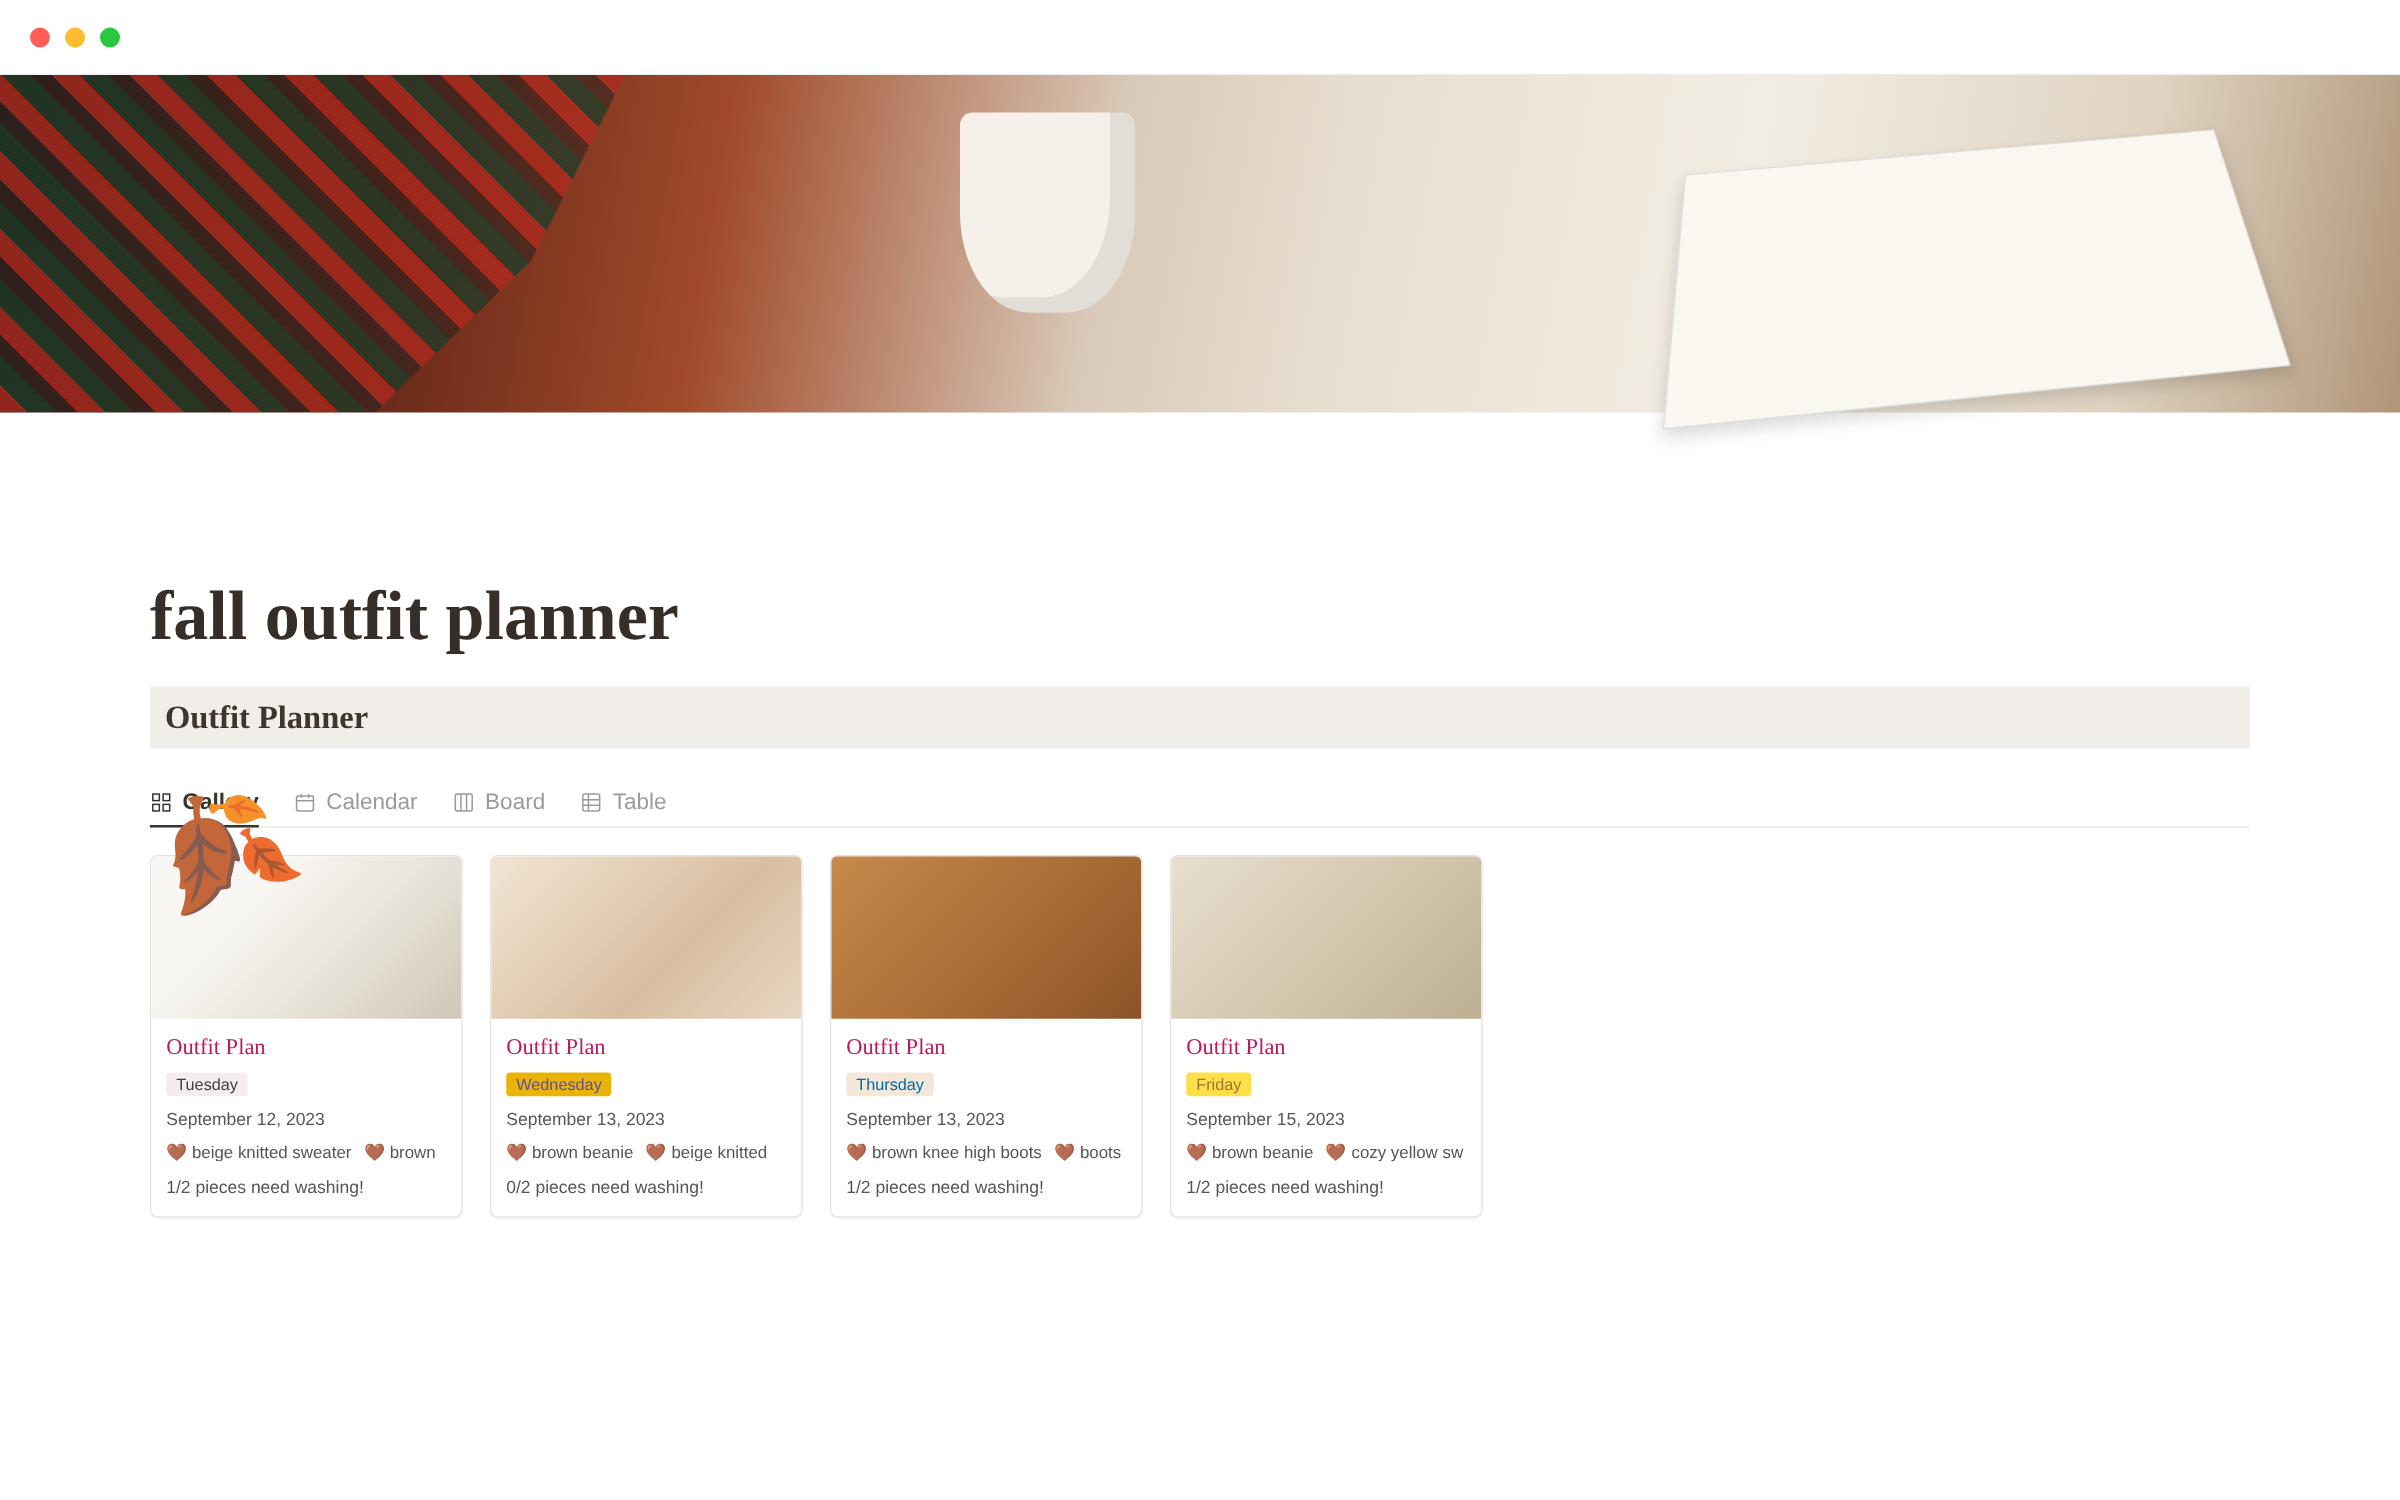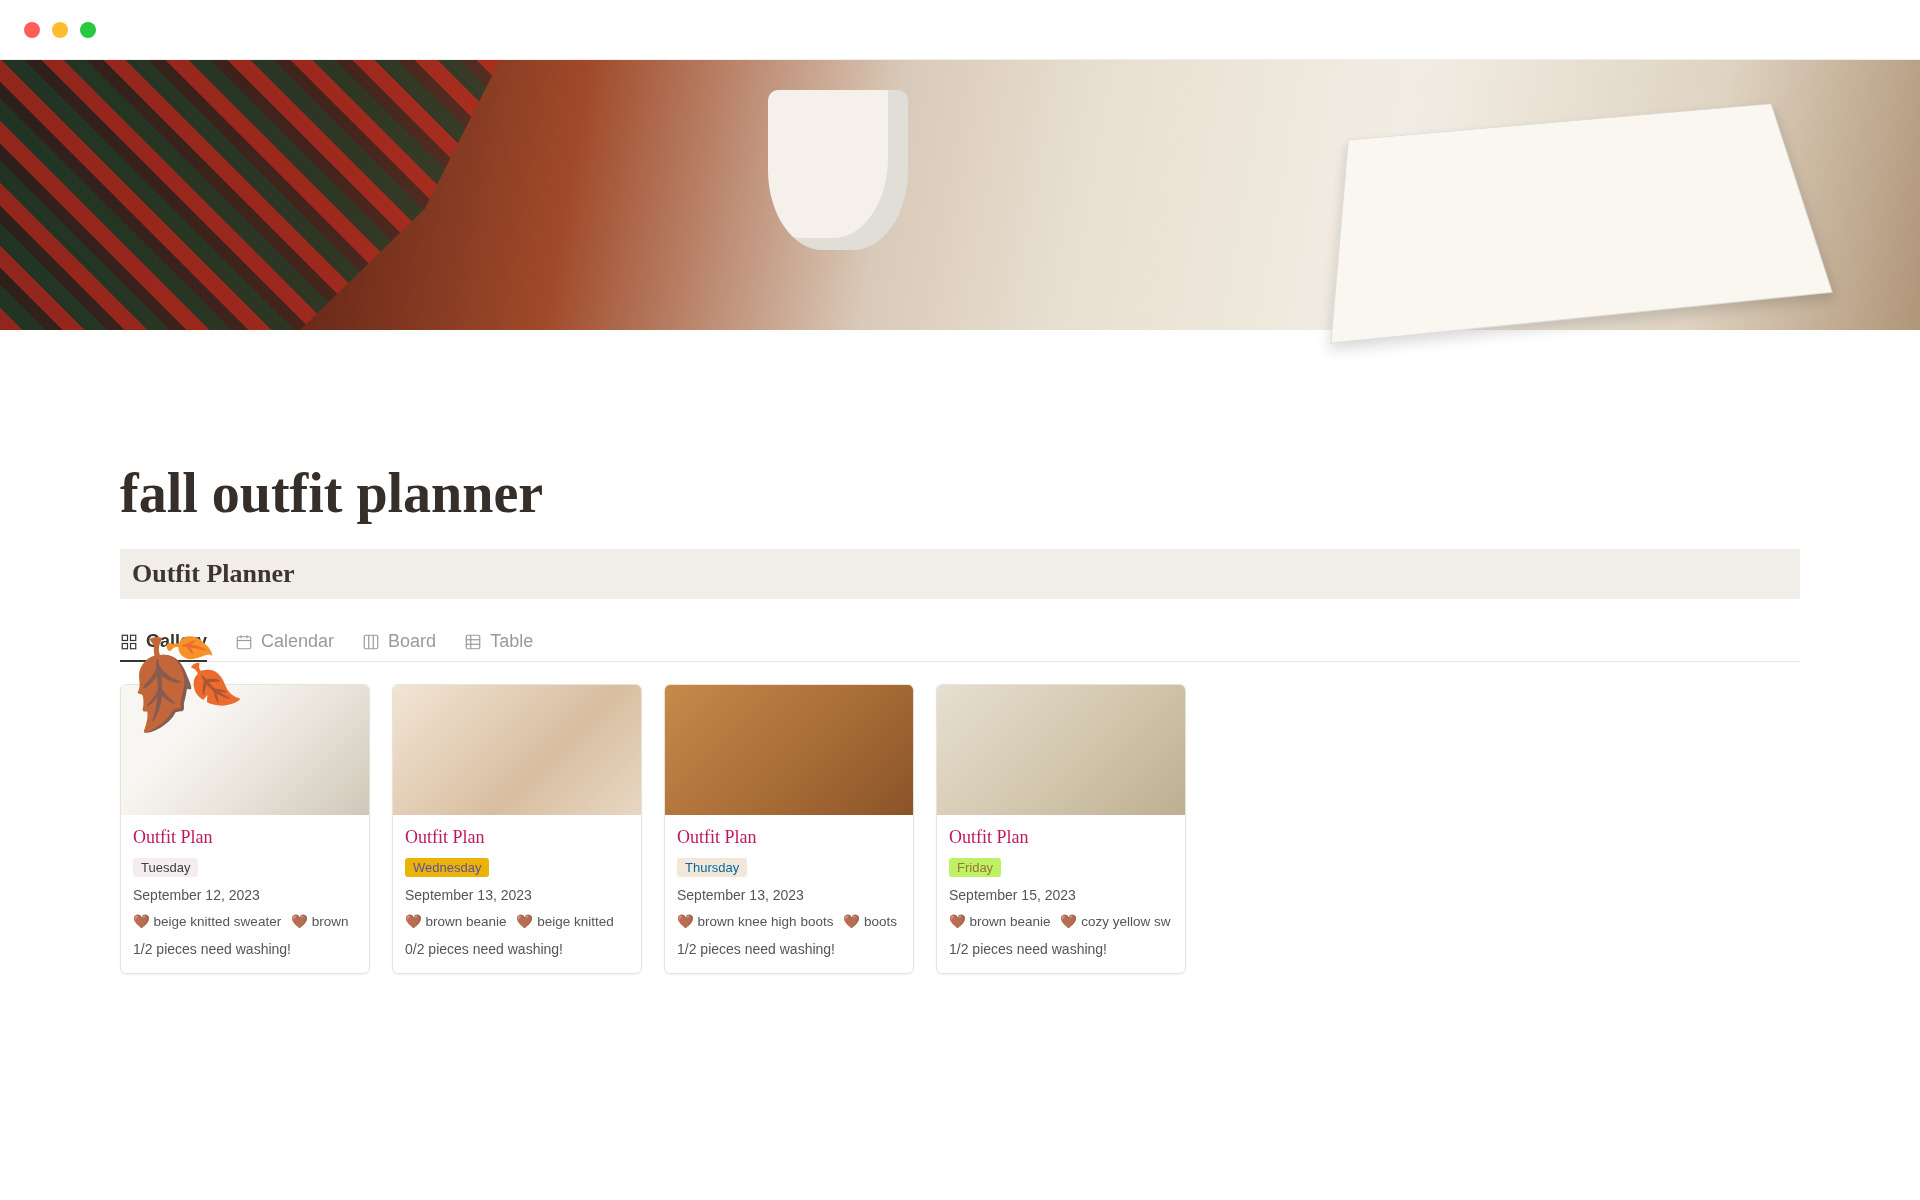--- a/index.html
+++ b/index.html
@@ -145,21 +145,21 @@
     .day-tag {
       display: inline-block;
       font-size: 13px;
       padding: 2px 8px;
       border-radius: 3px;
       margin-bottom: 10px;
     }
     .tag-tuesday { background: #f5ecf0; color: #404040; }
     .tag-wednesday { background: #eab308; color: #6150a1; }
     .tag-thursday { background: #f3e7da; color: #0369a1; }
-    .tag-friday { background: #bef264; color: #9d7338; }
+    .tag-friday { background: #fde047; color: #9d7338; }
     .card-date { font-size: 14px; color: #555; margin-bottom: 10px; }
     .card-pieces {
       font-size: 13.5px; color: #555;
       white-space: nowrap; overflow: hidden; text-overflow: clip;
       margin-bottom: 12px;
       display: flex; gap: 10px;
     }
     .piece { display: inline-flex; align-items: center; gap: 5px; white-space: nowrap; }
     .card-wash { font-size: 14px; color: #555; }
   </style>

